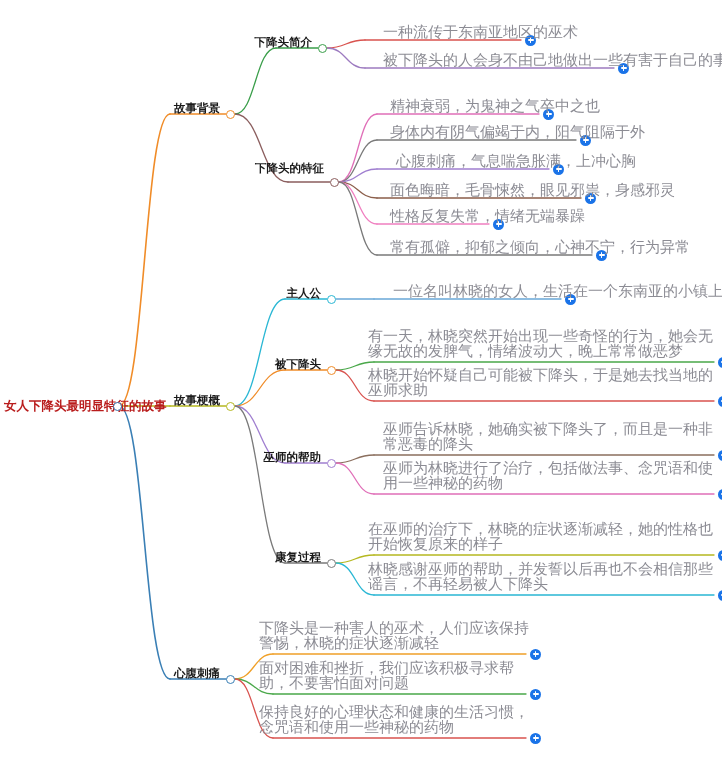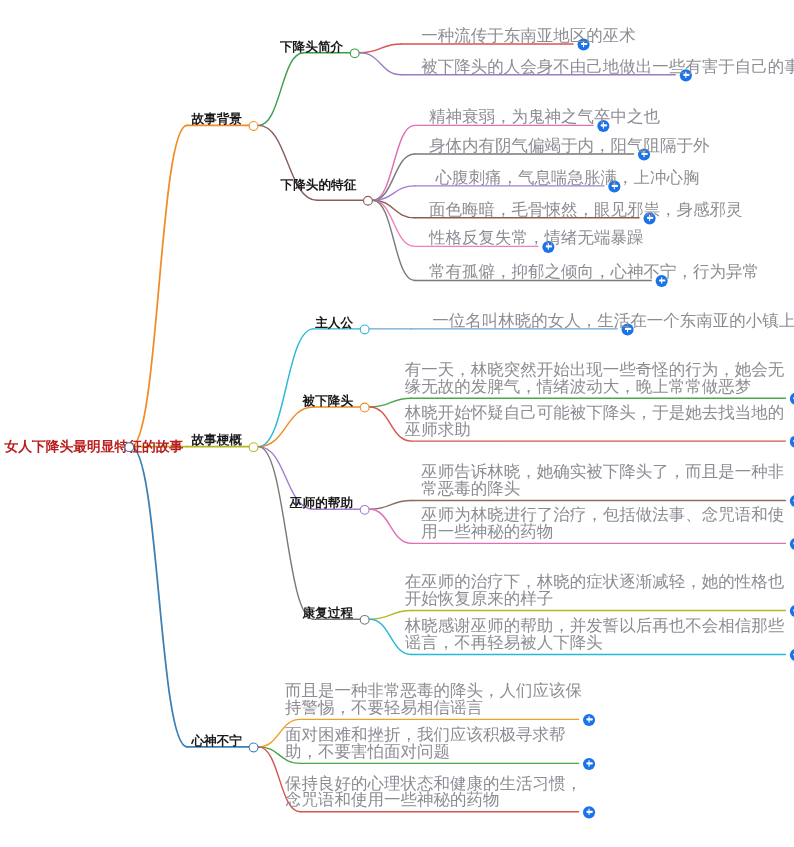--- a/index.html
+++ b/index.html
@@ -147,21 +147,21 @@
       <div class="node leaf-text two-line" style="left: 383px; top: 422px; width: 343px;">巫师告诉林晓，她确实被下降头了，而且是一种非常恶毒的降头</div>
       <div class="plus node" style="left: 718px; top: 488.5px;"></div>
       <div class="node leaf-text two-line" style="left: 383px; top: 461px; width: 343px;">巫师为林晓进行了治疗，包括做法事、念咒语和使用一些神秘的药物</div>
       <div class="dot node" style="left: 326.5px; top: 558.5px; border-color: rgb(122, 122, 122);"></div>
       <div class="node topic-label" style="left: 275px; top: 550px;">康复过程</div>
       <div class="plus node" style="left: 718px; top: 549.5px;"></div>
       <div class="node leaf-text two-line" style="left: 368px; top: 522px; width: 358px;">在巫师的治疗下，林晓的症状逐渐减轻，她的性格也开始恢复原来的样子</div>
       <div class="plus node" style="left: 718px; top: 589.5px;"></div>
       <div class="node leaf-text two-line" style="left: 368px; top: 562px; width: 358px;">林晓感谢巫师的帮助，并发誓以后再也不会相信那些谣言，不再轻易被人下降头</div>
       <div class="dot node" style="left: 225.5px; top: 674.5px; border-color: rgb(58, 127, 181);"></div>
-      <div class="node topic-label" style="left: 174px; top: 666px;">心神不宁</div>
+      <div class="node topic-label" style="left: 174px; top: 666px;">心腹刺痛</div>
       <div class="plus node" style="left: 530px; top: 648.5px;"></div>
-      <div class="node leaf-text two-line" style="left: 259px; top: 621px; width: 279px;">而且是一种非常恶毒的降头，人们应该保持警惕，不要轻易相信谣言</div>
+      <div class="node leaf-text two-line" style="left: 259px; top: 621px; width: 279px;">下降头是一种害人的巫术，人们应该保持警惕，林晓的症状逐渐减轻</div>
       <div class="plus node" style="left: 530px; top: 688.5px;"></div>
       <div class="node leaf-text two-line" style="left: 259px; top: 661px; width: 279px;">面对困难和挫折，我们应该积极寻求帮助，不要害怕面对问题</div>
       <div class="plus node" style="left: 530px; top: 732.5px;"></div>
       <div class="node leaf-text two-line" style="left: 259px; top: 705px; width: 279px;">保持良好的心理状态和健康的生活习惯，念咒语和使用一些神秘的药物</div>
     </div>
 </div>
 
 </body></html>

